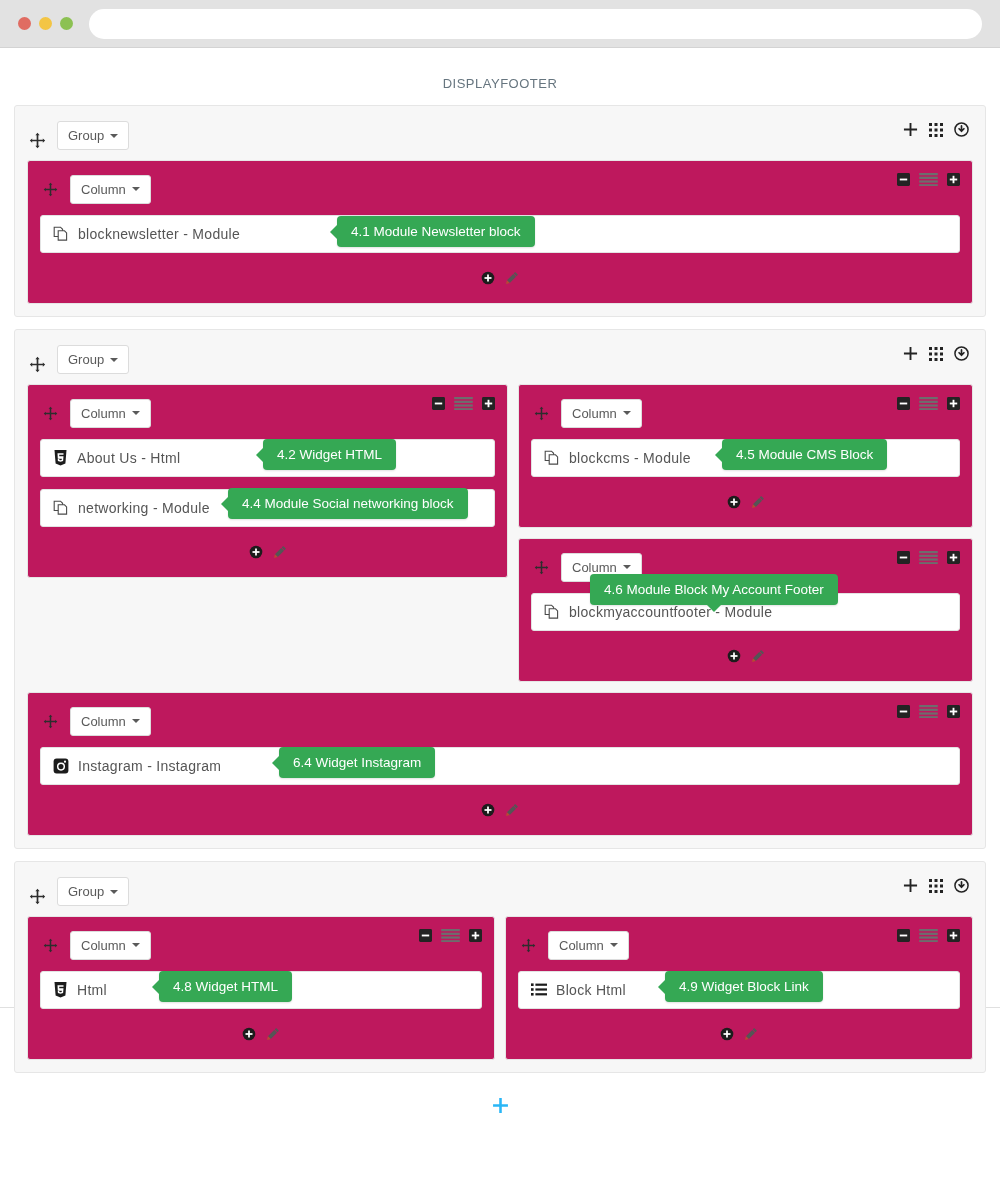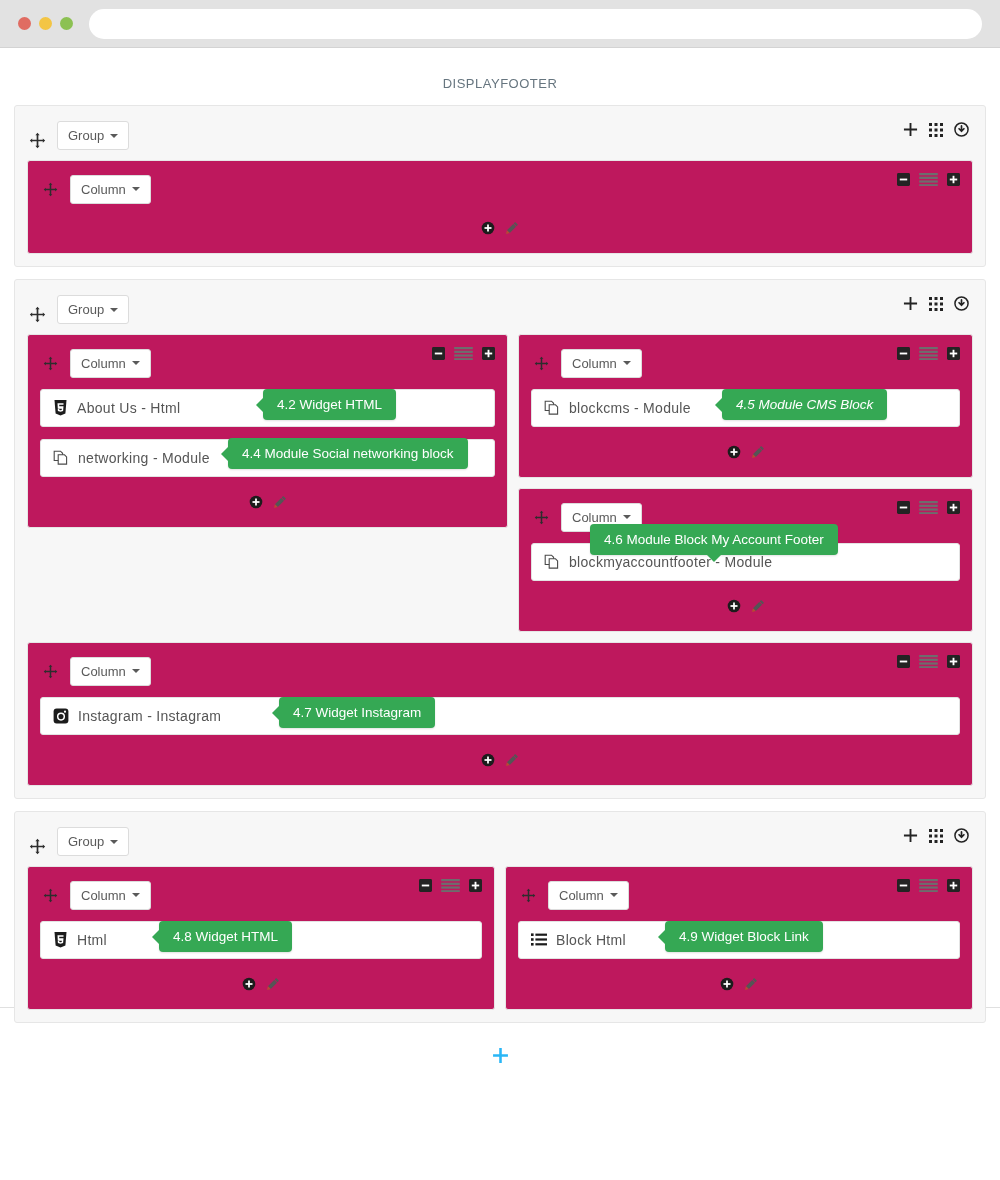--- a/index.html
+++ b/index.html
@@ -273,20 +273,30 @@
           </span>
           <span>
             <svg width="13" height="13" viewBox="0 0 14 14">
                 <rect x="0" y="0" width="14" height="14" rx="1.5" fill="#232323"></rect>
                 <rect x="3" y="6" width="8" height="2" fill="#ffffff"></rect>
                 <rect x="6" y="3" width="2" height="8" fill="#ffffff"></rect>
               </svg>
           </span>
         </div>
 
+        <div class="widget">
+          <span class="w-icon">
+            <svg width="16" height="16" viewBox="0 0 16 16">
+              <path d="M1.2 1.2h6.3l2.1 2.1v7.2H1.2z" fill="#ffffff" stroke="#4a4a4a" stroke-width="1.1"></path>
+              <path d="M5.2 4.8h6.3l2.1 2.1v7.2H5.2z" fill="#ffffff" stroke="#4a4a4a" stroke-width="1.1"></path>
+            </svg>
+          </span>
+          <span class="w-label">blocknewsletter - Module</span>
+          <span class="tip left-arrow" style="left:296px; top:0px;">4.1 Module Newsletter block</span>
+        </div>
 
         <div class="col-footer">
           <span>
             <svg width="14" height="14" viewBox="0 0 16 16">
                 <circle cx="8" cy="8" r="7.2" fill="#1c1c1c"></circle>
                 <rect x="4" y="7" width="8" height="2" fill="#ffffff"></rect>
                 <rect x="7" y="4" width="2" height="8" fill="#ffffff"></rect>
               </svg>
           </span>
           <span>
@@ -464,21 +474,21 @@
           </div>
 
           <div class="widget">
             <span class="w-icon">
               <svg width="16" height="16" viewBox="0 0 16 16">
                   <path d="M1.2 1.2h6.3l2.1 2.1v7.2H1.2z" fill="#ffffff" stroke="#4a4a4a" stroke-width="1.1"></path>
                   <path d="M5.2 4.8h6.3l2.1 2.1v7.2H5.2z" fill="#ffffff" stroke="#4a4a4a" stroke-width="1.1"></path>
                 </svg>
             </span>
             <span class="w-label">blockcms - Module</span>
-            <span class="tip left-arrow" style="left:190px; top:-1px;font-style:italic;">4.5 Module CMS Block</span>
+            <span class="tip left-arrow" style="left:190px; top:-1px;">4.5 Module CMS Block</span>
           </div>
 
           <div class="col-footer">
             <span>
                 <svg width="14" height="14" viewBox="0 0 16 16">
                   <circle cx="8" cy="8" r="7.2" fill="#1c1c1c"></circle>
                   <rect x="4" y="7" width="8" height="2" fill="#ffffff"></rect>
                   <rect x="7" y="4" width="2" height="8" fill="#ffffff"></rect>
                 </svg>
               </span>
@@ -602,21 +612,21 @@
 
         <div class="widget">
           <span class="w-icon">
             <svg width="16" height="16" viewBox="0 0 16 16">
                 <rect x="0.6" y="0.6" width="14.8" height="14.8" rx="3" fill="#1c1c1c"></rect>
                 <circle cx="8" cy="8.6" r="3.3" fill="none" stroke="#ffffff" stroke-width="1.5"></circle>
                 <circle cx="12" cy="3.7" r="1.1" fill="#ffffff"></circle>
               </svg>
           </span>
           <span class="w-label">Instagram - Instagram</span>
-          <span class="tip left-arrow" style="left:238px; top:-1px;">4.7 Widget Instagram</span>
+          <span class="tip left-arrow" style="left:238px; top:-1px;">6.4 Widget Instagram</span>
         </div>
 
         <div class="col-footer">
           <span>
               <svg width="14" height="14" viewBox="0 0 16 16">
                 <circle cx="8" cy="8" r="7.2" fill="#1c1c1c"></circle>
                 <rect x="4" y="7" width="8" height="2" fill="#ffffff"></rect>
                 <rect x="7" y="4" width="2" height="8" fill="#ffffff"></rect>
               </svg>
             </span>

